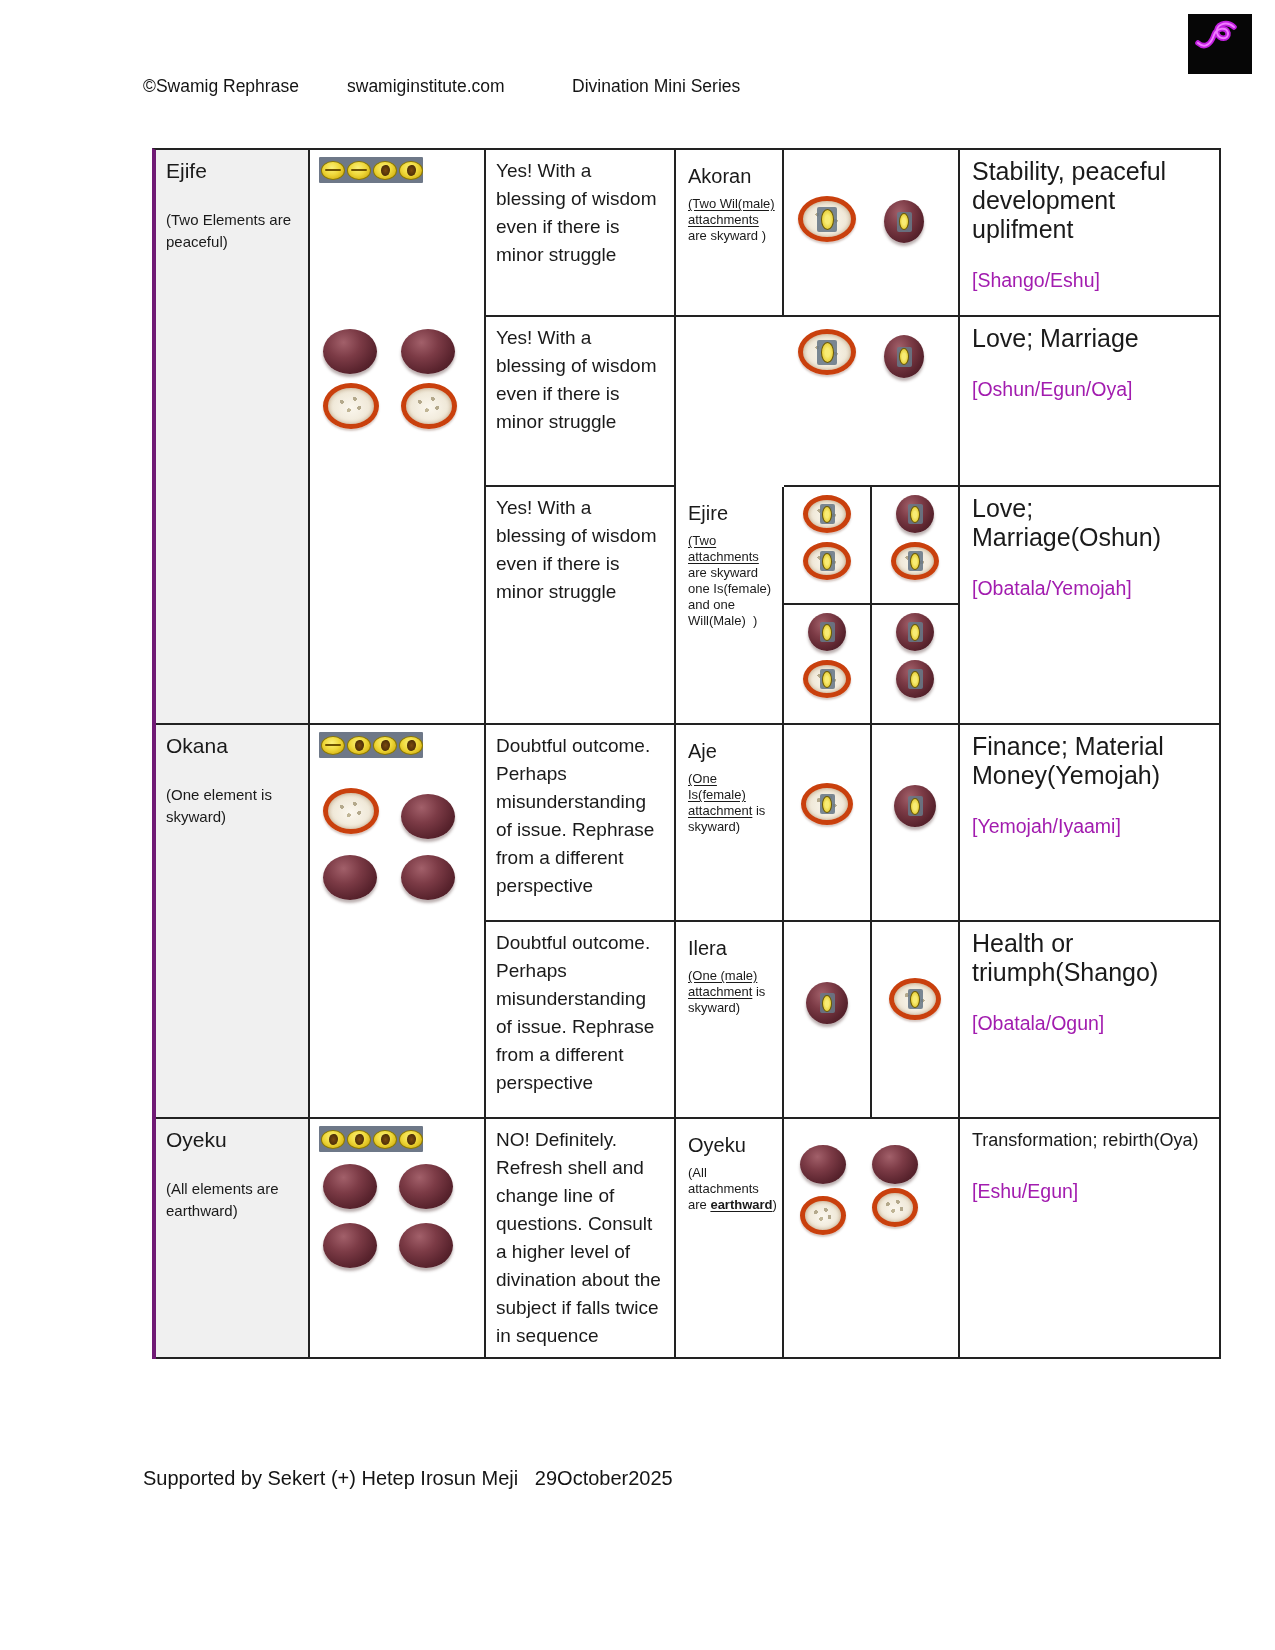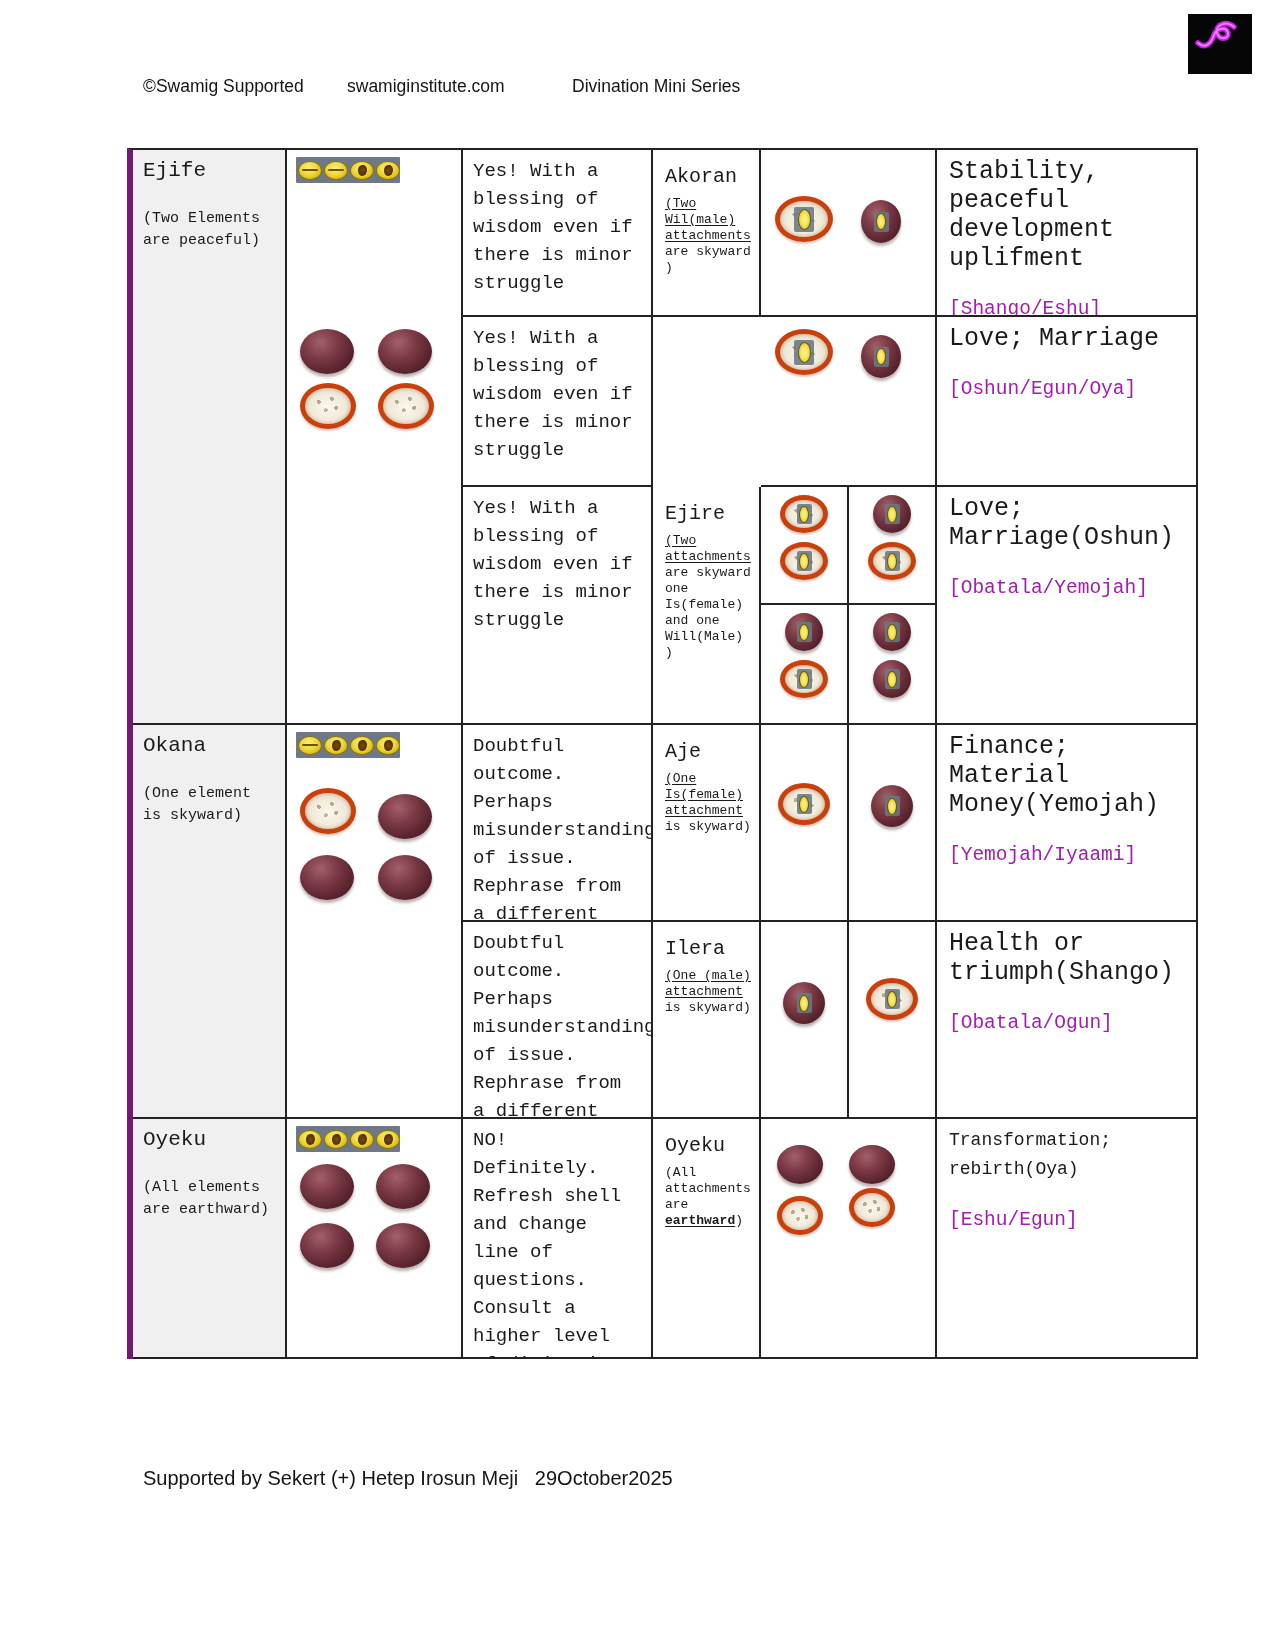--- a/index.html
+++ b/index.html
@@ -10,24 +10,24 @@
   .hdr-item{position:absolute;top:76px;font-size:17.5px;color:#141414;}
   .hdr-copyright{left:143px;}
   .hdr-site{left:347px;}
   .hdr-series{left:572px;}
 
   
   .logo{position:absolute;left:1188px;top:14px;width:64px;height:60px;background:#060606;}
   .logo svg{display:block;width:100%;height:100%;}
 
   
-  .dtable{position:absolute;left:127px;top:148px;display:grid;
+  .dtable{position:absolute;left:152px;top:148px;display:grid;
           grid-template-columns:154px 176px 190px 108px 88px 88px 261px;
           grid-template-rows:167px 170px 118px 120px 197px 197px 240px;
-          border-top:2px solid #222;border-left:6px solid #701a75;font-family:Liberation Mono, monospace;}
+          border-top:2px solid #222;border-left:4px solid #701a75;}
   .cell{border-right:2px solid #222;border-bottom:2px solid #222;
         box-sizing:border-box;position:relative;background:#fff;overflow:hidden;}
   .namecell{background:#f0f0f0;padding:9px 10px;}
   .gname{font-size:21px;}
   .gnote{font-size:15px;line-height:1.45;margin-top:26px;}
   .outcell{padding:7px 8px 0 10px;font-size:19px;line-height:28px;}
   .subnamecell{padding:7px 4px 0 12px;}
   .sname{font-size:20px;margin-top:8px;}
   .snote{font-size:13px;line-height:16px;margin-top:8px;}
   .u{text-decoration:underline;text-underline-offset:2px;}
@@ -89,21 +89,21 @@
   .stack{display:flex;flex-direction:column;align-items:center;gap:9px;padding-top:8px;}
 
   
   .footer{position:absolute;left:143px;top:1467px;font-size:20px;color:#141414;white-space:pre;}
 </style>
 </head>
 <body>
 
 <div class="page">
 
-  <span class="hdr-item hdr-copyright">©Swamig Supported</span>
+  <span class="hdr-item hdr-copyright">©Swamig Rephrase</span>
   <span class="hdr-item hdr-site">swamiginstitute.com</span>
   <span class="hdr-item hdr-series">Divination Mini Series</span>
 
   <div class="logo">
     <svg viewBox="0 0 64 60">
       <path d="M46 13 C38 6 27 11 29 19 C31 26 41 26 40 19 C39 13 29 13 26 21 C23 30 17 35 10 29" fill="none" stroke="#c21fe0" stroke-width="5.5" stroke-linecap="round"></path>
       <path d="M46 13 C38 6 27 11 29 19 C31 26 41 26 40 19 C39 13 29 13 26 21 C23 30 17 35 10 29" fill="none" stroke="#f07cff" stroke-width="2" stroke-linecap="round"></path>
     </svg>
   </div>
 

